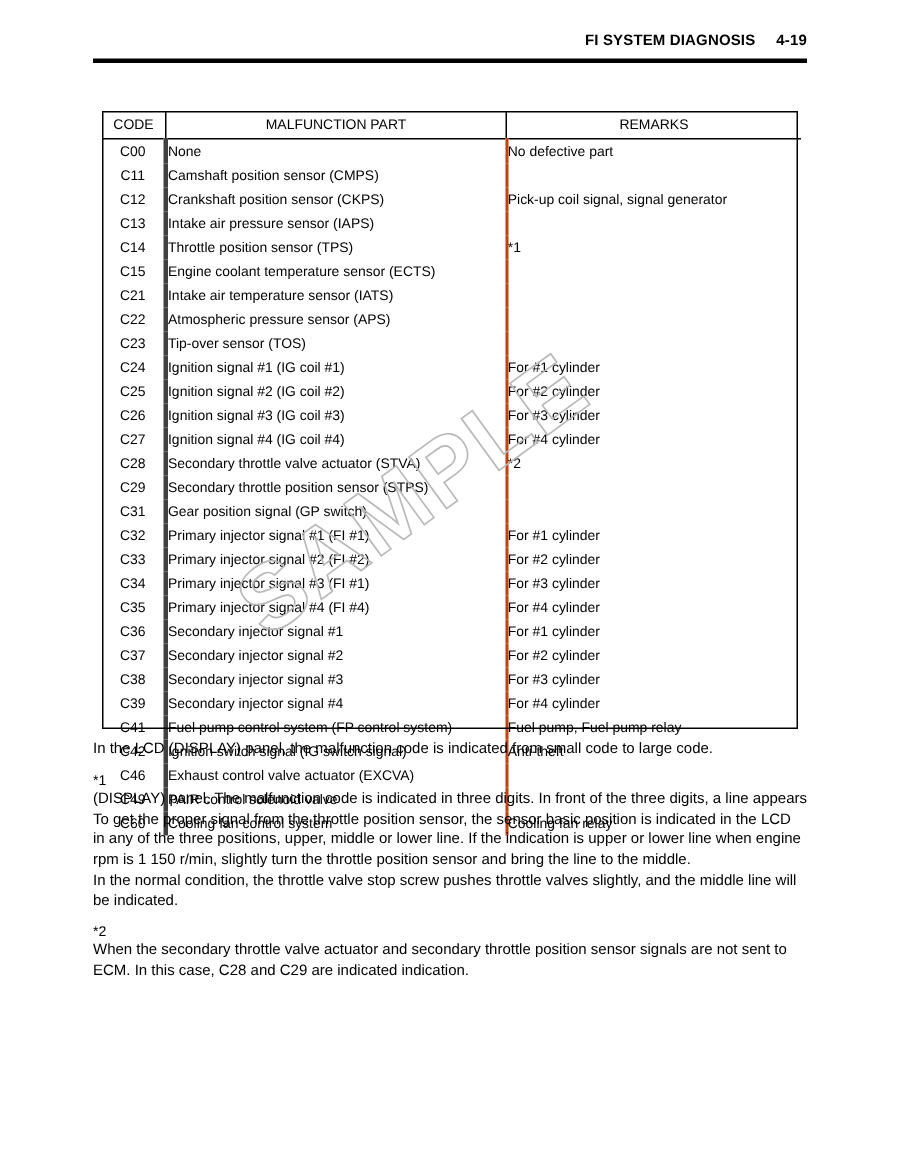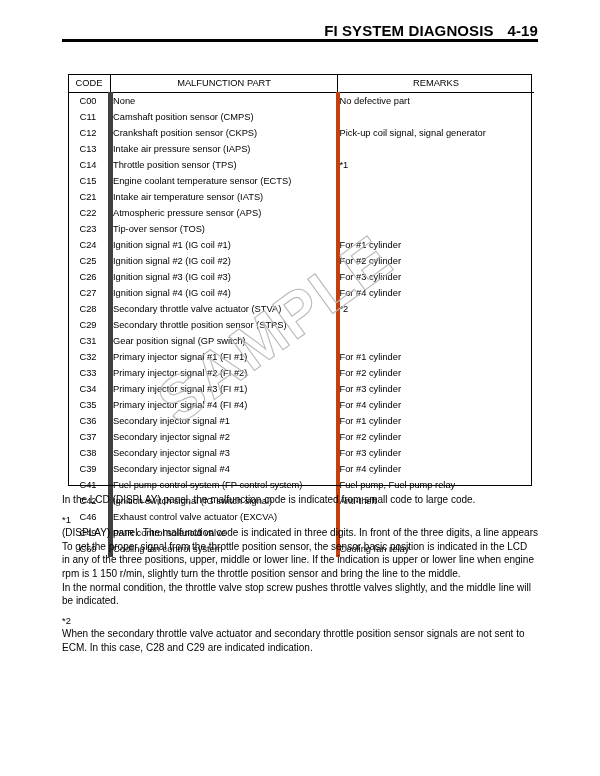--- a/index.html
+++ b/index.html
@@ -23,21 +23,21 @@
     position: absolute;
     left: 62px;
     top: 22px;
     width: 476px;
     height: 22px;
   }
   .page-header-text {
     position: absolute;
     right: 0;
     top: 0;
-    font-size: 15px;
+    font-size: 10px;
     font-weight: bold;
     letter-spacing: 0.1px;
     white-space: nowrap;
   }
   .page-header-title {
     margin-right: 14px;
   }
   .header-rule {
     position: absolute;
     left: 62px;
@@ -97,25 +97,25 @@
     line-height: 18px;
     text-align: center;
     border-bottom: 1px solid #000;
   }
   .col-code   { width: 42px; }
   .col-part   { width: 226px; }
   .col-remark { width: 196px; }
 
   .cell-code {
     text-align: center;
-    border-right: 5px solid #404040;
+    border-right: 3px solid #404040;
   }
   .cell-part {
     padding-left: 5px;
-    border-right: 4px solid #c2410c;
+    border-right: 2px solid #c2410c;
     white-space: nowrap;
   }
   .cell-remark {
     padding-left: 5px;
     white-space: nowrap;
   }
   .code-table thead th.col-code   { border-right: 1px solid #000; }
   .code-table thead th.col-part   { border-right: 1px solid #000; }
 
   

